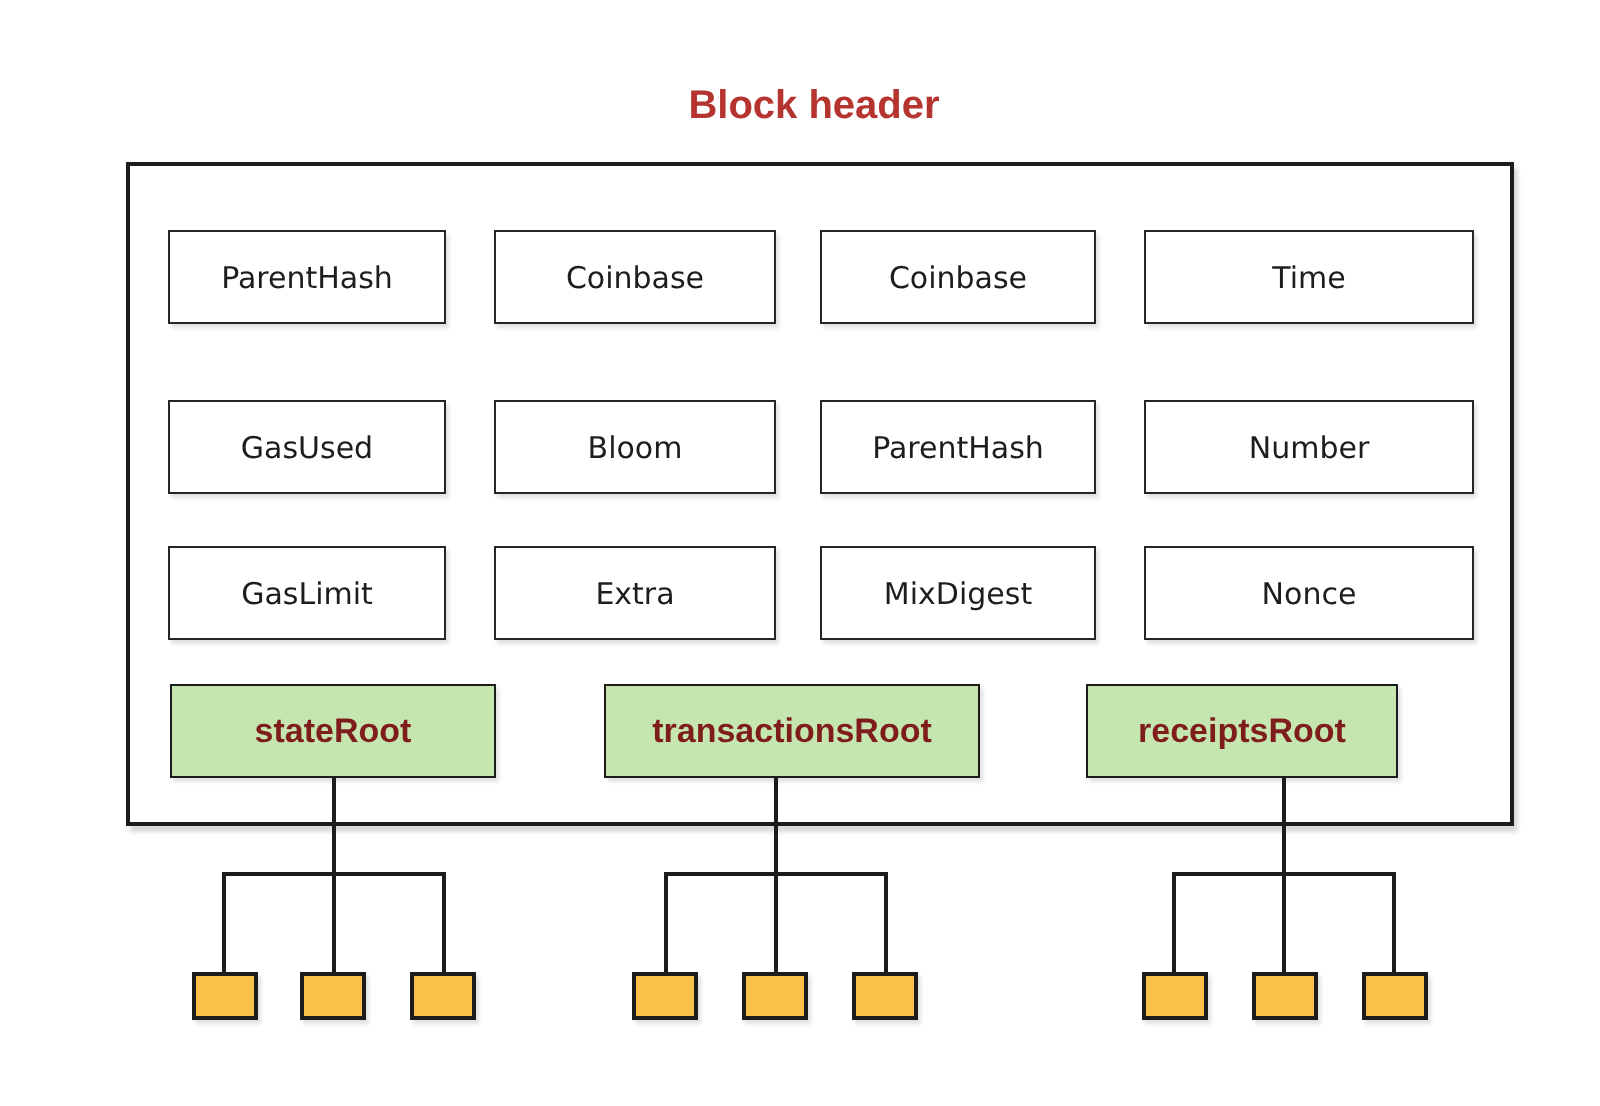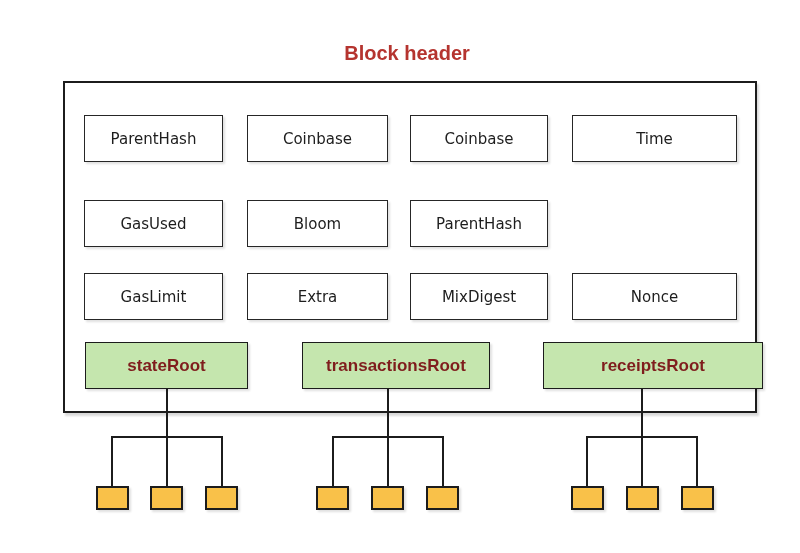--- a/index.html
+++ b/index.html
@@ -54,21 +54,21 @@
     border:1.5px solid var(--line,#1c1c1c);
     display:flex;align-items:center;justify-content:center;
     font-family:"Liberation Sans",sans-serif;
     font-weight:bold;
     font-size:17px;
     color:#7f1d1d;
     box-shadow:1.5px 2px 2px rgba(0,0,0,0.12);
   }
   .root0{left:85px;width:163px}
   .root1{left:302px;width:188px}
-  .root2{left:543px;width:220px}
+  .root2{left:543px;width:156px}
   .vline{position:absolute;width:2px;background:var(--line,#1c1c1c);}
   .hline{position:absolute;height:2px;background:var(--line,#1c1c1c);}
   .leaf{
     position:absolute;
     width:33px;height:24px;top:486px;
     box-sizing:border-box;
     background:var(--leaf-fill,#f9c149);
     border:2px solid var(--line,#1c1c1c);
     box-shadow:1.5px 2px 2px rgba(0,0,0,0.12);
   }
@@ -83,20 +83,21 @@
   <div class="container"></div>
 
   <div class="fbox c0 r0">ParentHash</div>
   <div class="fbox c1 r0">Coinbase</div>
   <div class="fbox c2 r0">Coinbase</div>
   <div class="fbox c3 r0">Time</div>
 
   <div class="fbox c0 r1">GasUsed</div>
   <div class="fbox c1 r1">Bloom</div>
   <div class="fbox c2 r1">ParentHash</div>
+  <div class="fbox c3 r1">Number</div>
 
   <div class="fbox c0 r2">GasLimit</div>
   <div class="fbox c1 r2">Extra</div>
   <div class="fbox c2 r2">MixDigest</div>
   <div class="fbox c3 r2">Nonce</div>
 
   <div class="root root0">stateRoot</div>
   <div class="root root1">transactionsRoot</div>
   <div class="root root2">receiptsRoot</div>
 

